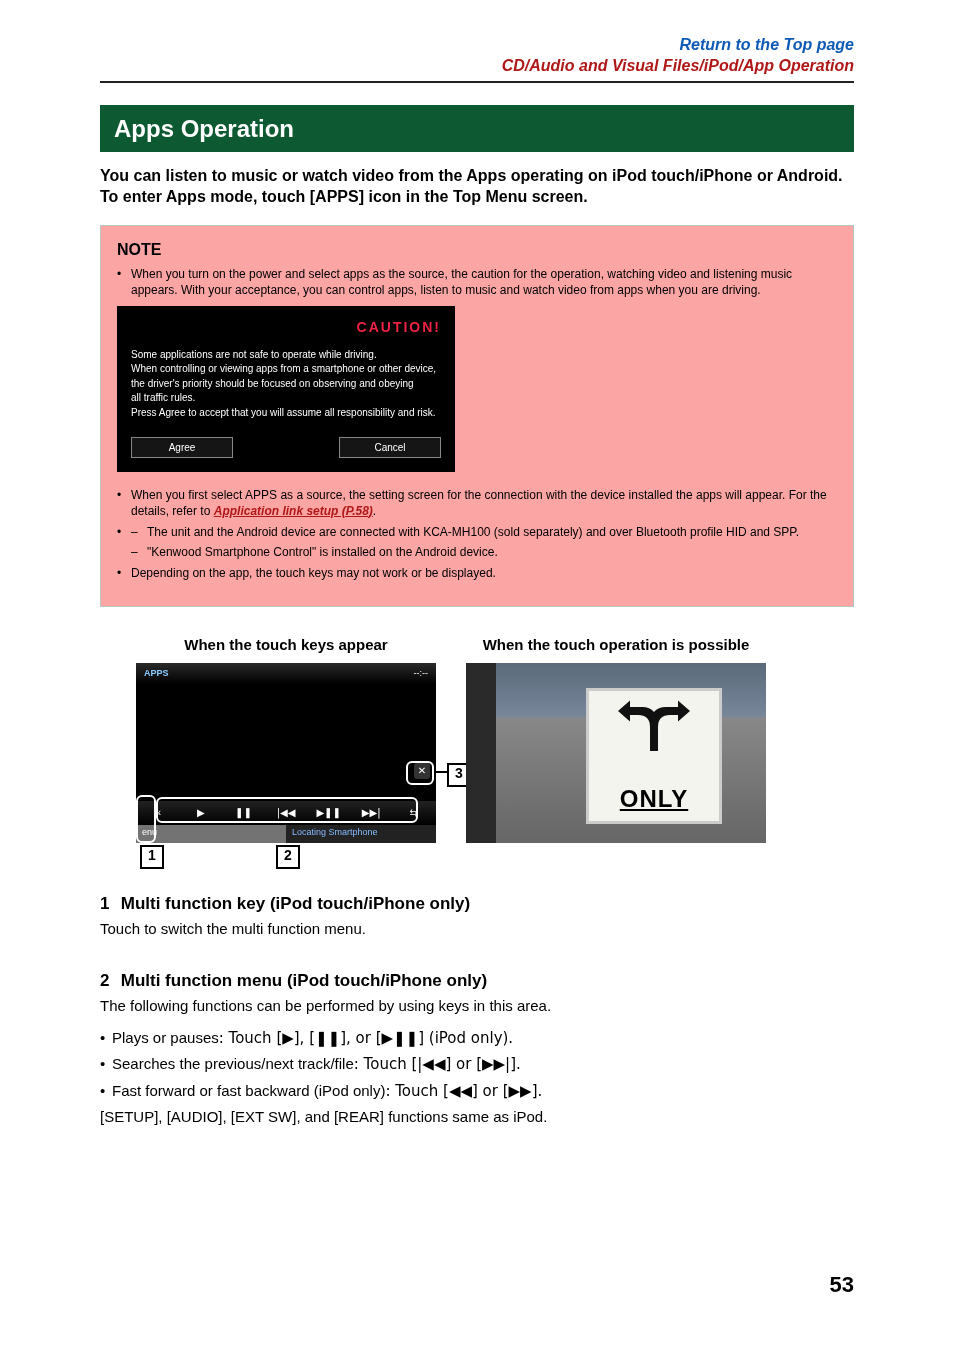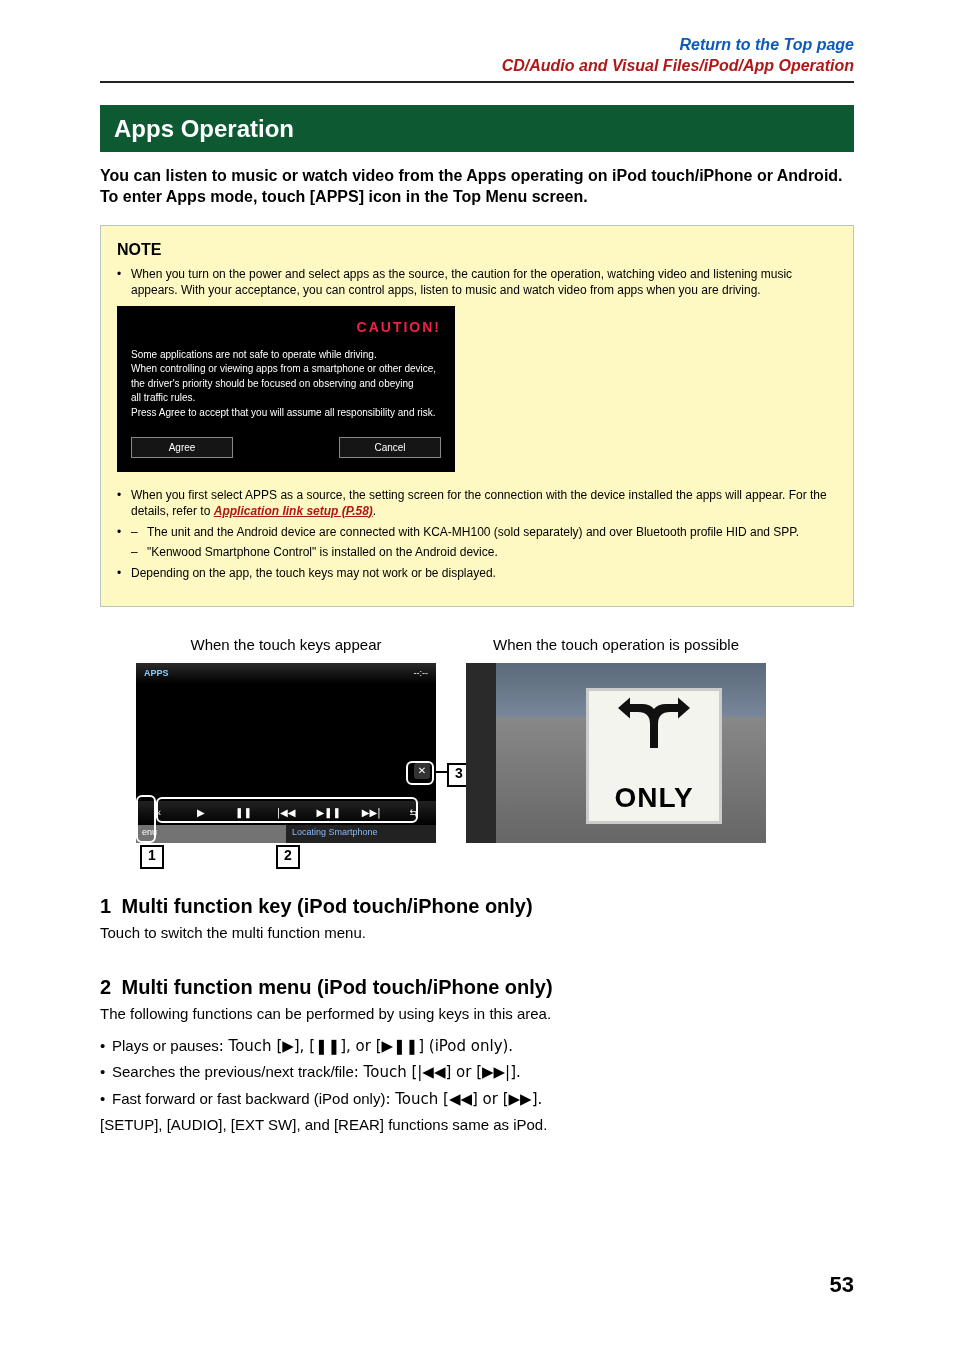--- a/index.html
+++ b/index.html
@@ -40,21 +40,21 @@
     margin-bottom: 14px;
   }
   .intro {
     font-weight: bold;
     font-size: 16px;
     margin-bottom: 18px;
   }
   .note-box {
     border: 1px solid #b7c7bd;
     padding: 14px 16px 18px 16px;
-    background: #fef9c3;
+    background: #fca5a5;
   }
   .note-heading {
     font-weight: bold;
     font-size: 16px;
     margin-bottom: 6px;
   }
   ul.note-list {
     list-style: none;
     padding: 0;
     margin: 0;
@@ -129,21 +129,21 @@
   
   .figs-row {
     display: flex;
     gap: 30px;
     margin: 28px 0 10px 36px;
   }
   .fig {
     width: 300px;
   }
   .fig-caption {
-    font-weight: normal;
+    font-weight: bold;
     text-align: center;
     margin-bottom: 8px;
     font-size: 15px;
   }
 
   
   .apps-screen {
     width: 300px;
     height: 180px;
     background: #000;
@@ -252,31 +252,32 @@
     background: #f4f4ee;
     border: 3px solid #ccc;
     display: flex;
     flex-direction: column;
     align-items: center;
     justify-content: center;
   }
   .sign-only {
     font-family: Arial, sans-serif;
     font-weight: bold;
-    font-size: 28px;
+    font-size: 24px;
     letter-spacing: 1px;
     margin-top: 20px;
+    text-decoration: underline;
   }
   .photo-box-left  { position:absolute; top:0; left:0; width:30px; height:100%; background:#2a2a2a; }
   .arrow-blob svg { width: 80px; height: 60px; }
 
   
   .num-head {
     font-weight: bold;
-    font-size: 20px;
+    font-size: 17px;
     margin-top: 32px;
   }
   .num-head.first { margin-top: 50px; }
   .num-head .lead {
     display: inline-block;
     width: 16px;
   }
   .desc {
     font-size: 15px;
     margin: 4px 0 12px 0;

